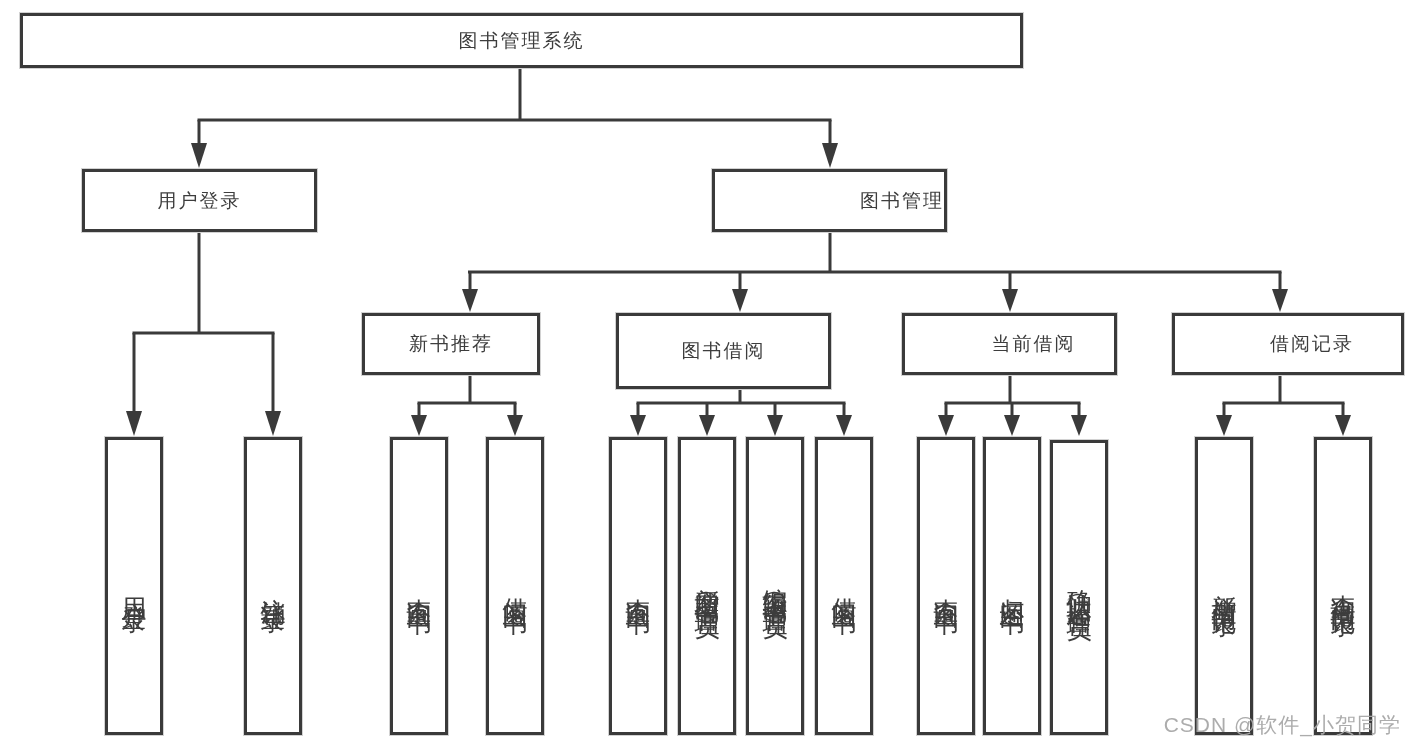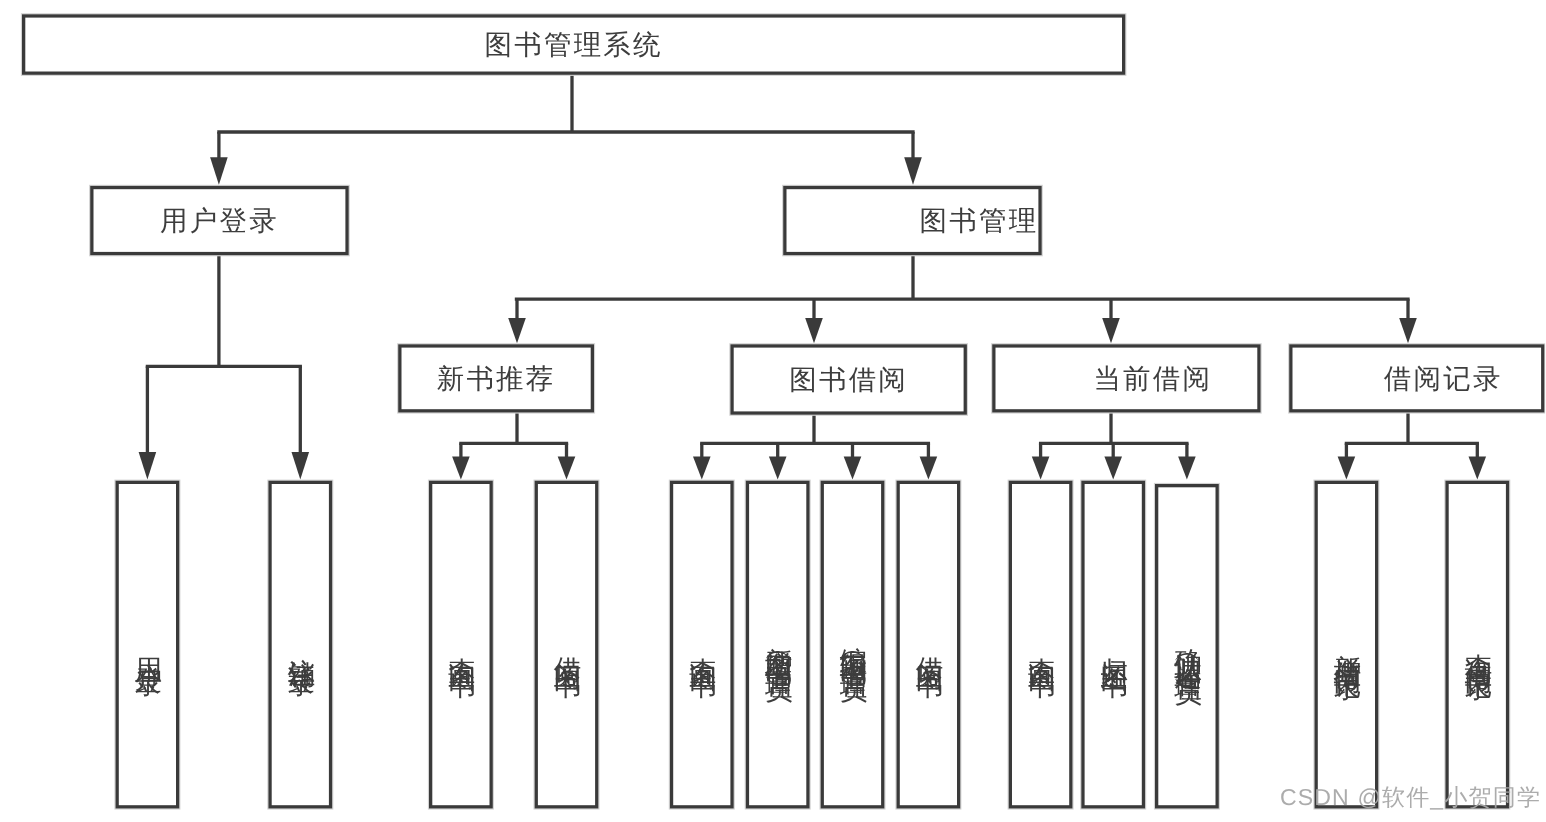--- a/index.html
+++ b/index.html
@@ -7,21 +7,21 @@
     position:relative; width:1405px; height:747px; background:#ffffff;
     font-family:"Liberation Sans", sans-serif; overflow:hidden;
   }
   .connectors { position:absolute; left:0; top:0; }
   .node {
     position:absolute; box-sizing:border-box; background:#ffffff;
     border:3px solid #3a3a3a; box-shadow:0 0 0 1px #d2d2d2;
     display:flex; align-items:center; justify-content:center;
     color:#3d3d3d;
   }
-  .hbox span { font-size:25px; letter-spacing:2px; white-space:nowrap; }
+  .hbox span { font-size:19px; letter-spacing:2px; white-space:nowrap; }
   .vbox span {
     writing-mode:vertical-lr; text-orientation:mixed;
     font-size:25px; line-height:1; letter-spacing:4px; white-space:nowrap;
   }
   .watermark {
     position:absolute; right:4px; top:711px; font-size:21px;
     color:rgba(168,168,168,0.95); letter-spacing:1px; white-space:nowrap;
   }
 </style>
 </head>
@@ -98,24 +98,24 @@
   <div class="node hbox" style="left:82px; top:169px; width:235px; height:63px;">
     <span>用户登录</span>
   </div>
   <div class="node hbox" style="left:712px; top:169px; width:235px; height:63px;justify-content:flex-end;">
     <span>图书管理</span>
   </div>
 
   <div class="node hbox" style="left:362px; top:313px; width:178px; height:62px;">
     <span>新书推荐</span>
   </div>
-  <div class="node hbox" style="left:664px; top:313px; width:215px; height:64px;align-items:center;">
+  <div class="node hbox" style="left:616px; top:313px; width:215px; height:76px;align-items:center;">
     <span>图书借阅</span>
   </div>
-  <div class="node hbox" style="left:902px; top:313px; width:244px; height:62px;padding-left:48px;">
+  <div class="node hbox" style="left:902px; top:313px; width:215px; height:62px;padding-left:48px;">
     <span>当前借阅</span>
   </div>
   <div class="node hbox" style="left:1172px; top:313px; width:232px; height:62px;padding-left:48px;">
     <span>借阅记录</span>
   </div>
 
   <div class="node vbox" style="left:105px; top:437px; width:58px; height:298px;">
     <span>用户登录</span>
   </div>
   <div class="node vbox" style="left:244px; top:437px; width:58px; height:298px;">

